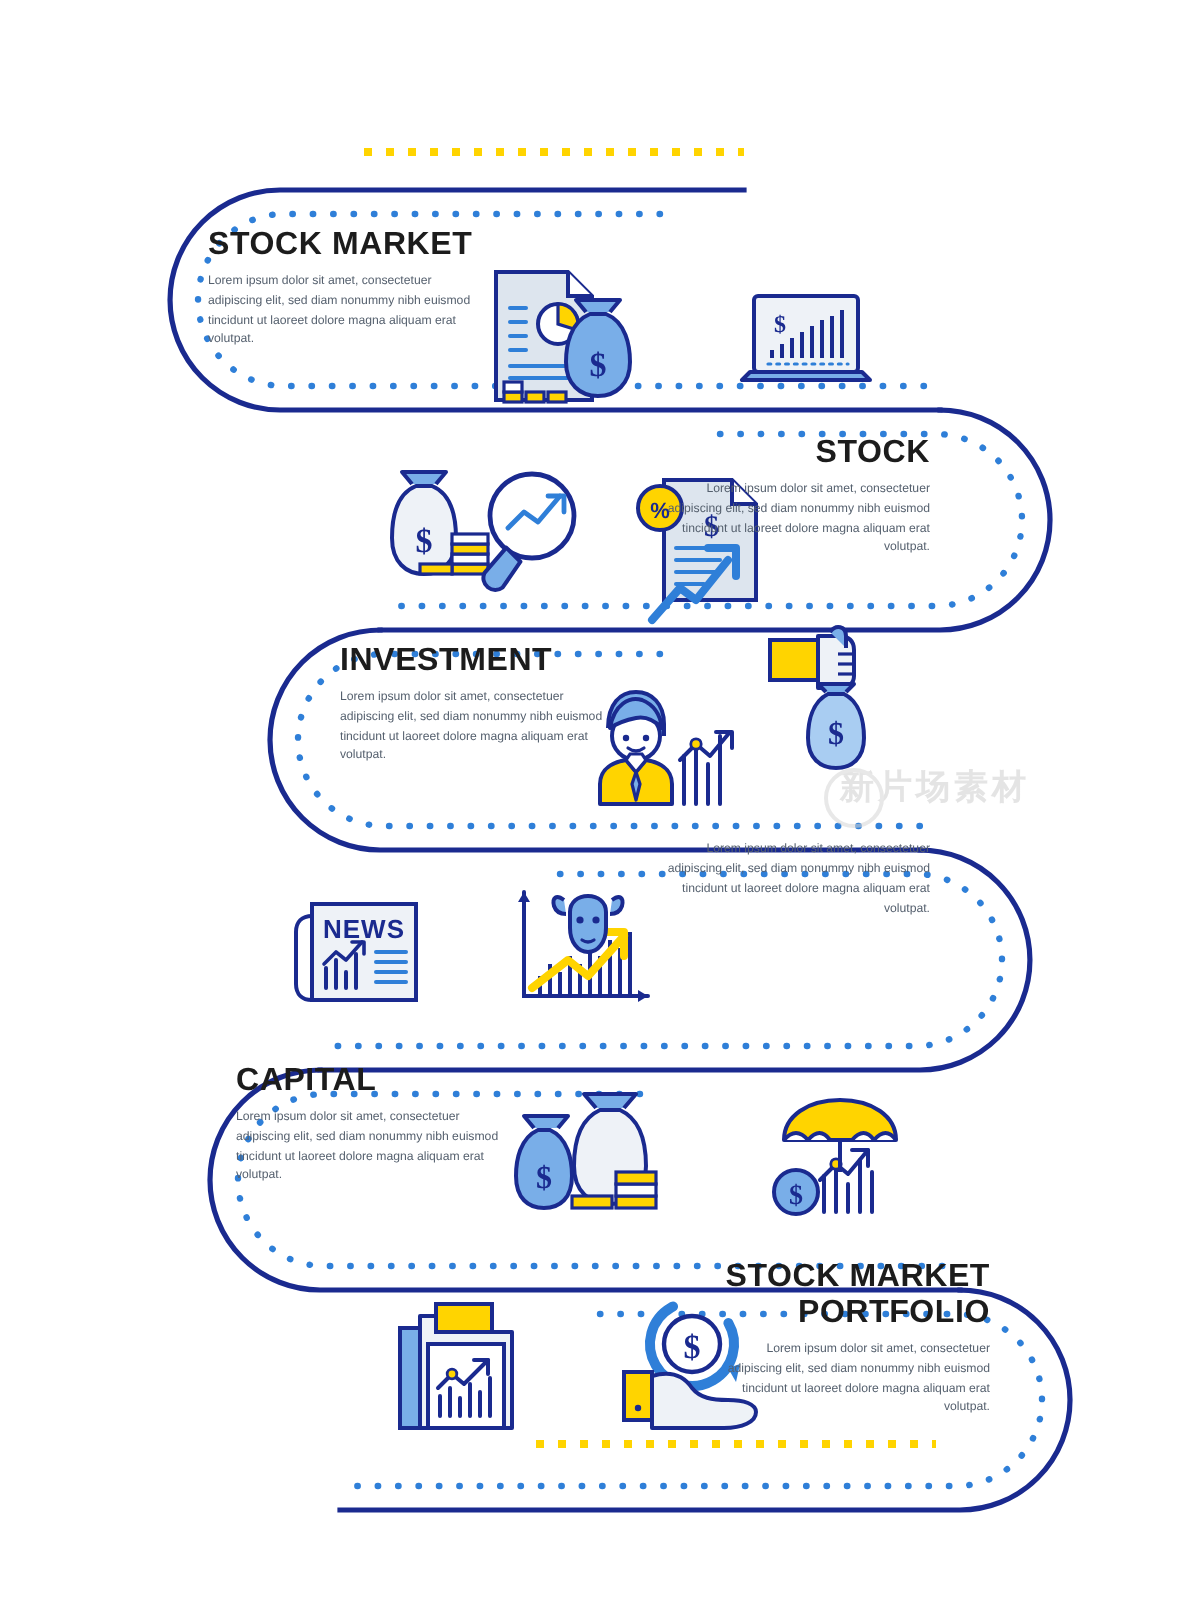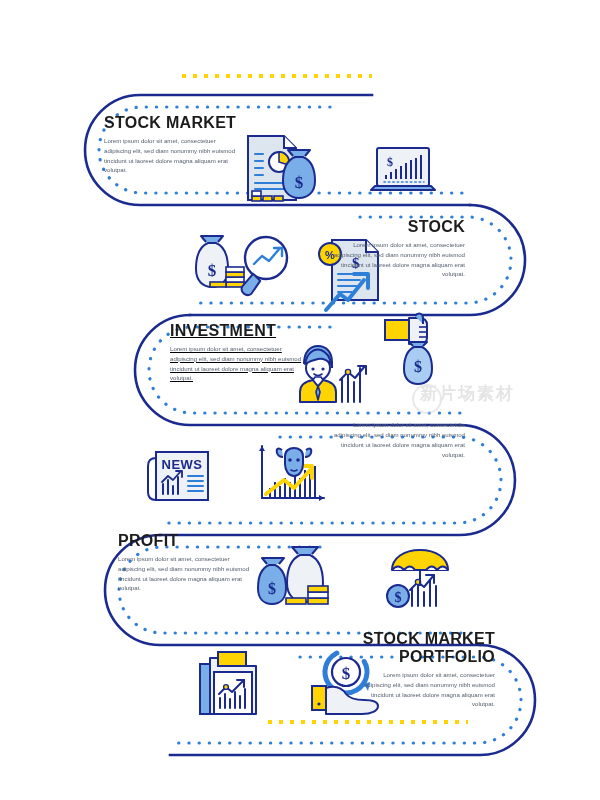--- a/index.html
+++ b/index.html
@@ -305,31 +305,31 @@
   <div class="txtblock align-left" style="left:104px;top:114px;">
     <div class="title">STOCK MARKET</div>
     <div class="body">Lorem ipsum dolor sit amet, consectetuer adipiscing elit, sed diam nonummy nibh euismod tincidunt ut laoreet dolore magna aliquam erat volutpat.</div>
   </div>
 
   <div class="txtblock align-right" style="left:305px;top:218px;width:160px;">
     <div class="title">STOCK</div>
     <div class="body">Lorem ipsum dolor sit amet, consectetuer adipiscing elit, sed diam nonummy nibh euismod tincidunt ut laoreet dolore magna aliquam erat volutpat.</div>
   </div>
 
-  <div class="txtblock align-left" style="left:170px;top:322px;text-decoration:underline;">
+  <div class="txtblock align-left" style="left:170px;top:322px;">
     <div class="title">INVESTMENT</div>
     <div class="body">Lorem ipsum dolor sit amet, consectetuer adipiscing elit, sed diam nonummy nibh euismod tincidunt ut laoreet dolore magna aliquam erat volutpat.</div>
   </div>
 
   <div class="txtblock align-right" style="left:305px;top:420px;width:160px;">
     <div class="body">Lorem ipsum dolor sit amet, consectetuer adipiscing elit, sed diam nonummy nibh euismod tincidunt ut laoreet dolore magna aliquam erat volutpat.</div>
   </div>
 
   <div class="txtblock align-left" style="left:118px;top:532px;">
-    <div class="title">PROFIT</div>
+    <div class="title">CAPITAL</div>
     <div class="body">Lorem ipsum dolor sit amet, consectetuer adipiscing elit, sed diam nonummy nibh euismod tincidunt ut laoreet dolore magna aliquam erat volutpat.</div>
   </div>
 
   <div class="txtblock align-right" style="left:335px;top:630px;width:160px;">
     <div class="title">STOCK MARKET
 PORTFOLIO</div>
     <div class="body">Lorem ipsum dolor sit amet, consectetuer adipiscing elit, sed diam nonummy nibh euismod tincidunt ut laoreet dolore magna aliquam erat volutpat.</div>
   </div>
 
   <div class="wm">

